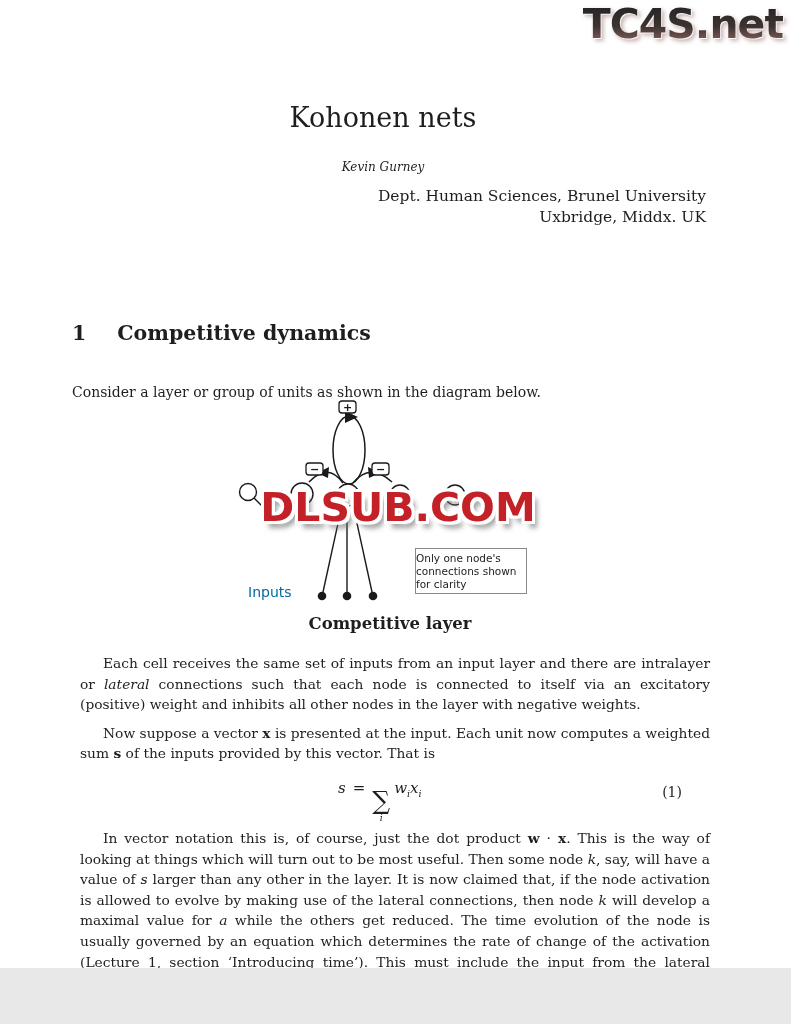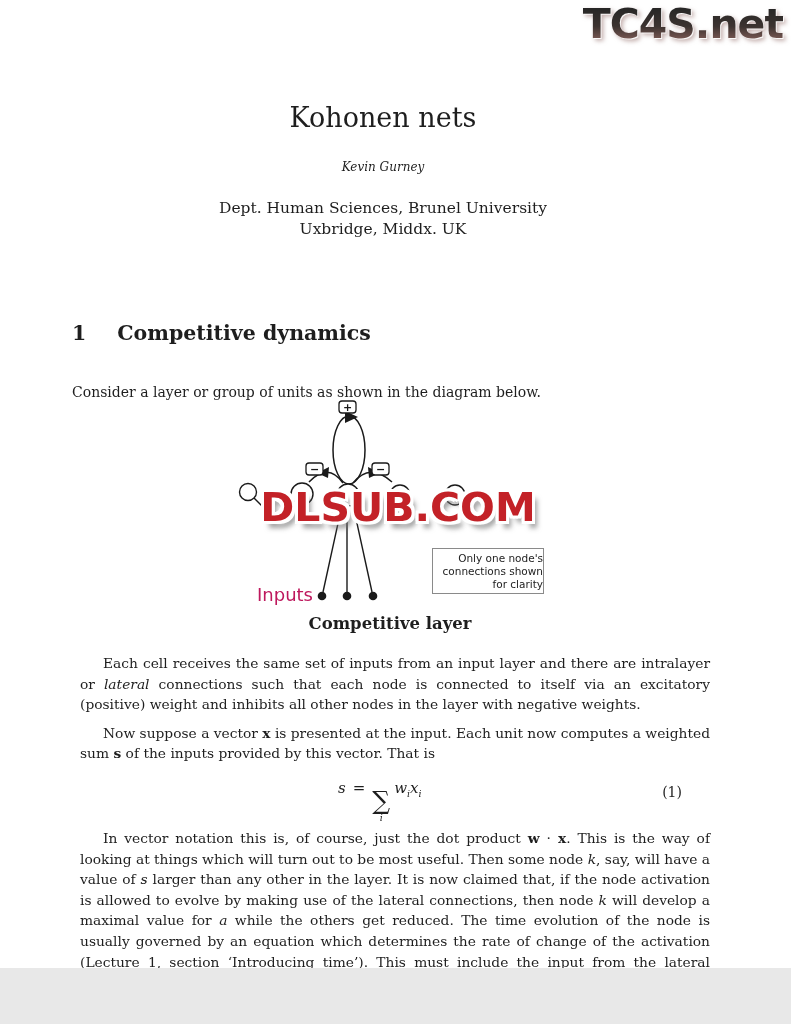--- a/index.html
+++ b/index.html
@@ -34,37 +34,37 @@
     color:#7f1d1d;white-space:nowrap;
     text-shadow:
       -1px -1px 0 #4d1216, 1px -1px 0 #4d1216, -1px 1px 0 #4d1216, 1px 1px 0 #4d1216,
       -4px -4px 1px #fff, 4px -4px 1px #fff, -4px 4px 1px #fff, 4px 4px 1px #fff,
       0 5px 4px rgba(120,120,120,0.55);
   }
   
   .title-block{position:absolute;left:60px;top:100px;width:646px;text-align:center;}
   .title-line{font-size:27px;line-height:36px;}
   .author{font-style:italic;font-size:12px;margin-top:24px;}
-  .affiliation{font-size:15.5px;line-height:21px;margin-top:24px;}
+  .affiliation{font-size:15.5px;line-height:21px;margin-top:12px;text-align:right;}
   
   .section-heading{position:absolute;left:72px;top:321px;font-weight:bold;font-size:20.5px;}
   .section-heading .sec-num{margin-right:31px;}
   .intro-line{position:absolute;left:72px;top:384px;width:646px;font-size:14px;}
   
   .figure{position:absolute;left:0;top:393px;width:791px;height:240px;}
   .figure svg{position:absolute;left:0;top:0;}
   .note-box{
-    position:absolute;left:432px;top:155px;width:110px;height:41px;
-    border:1px solid #8a8a8a;text-align:right;
+    position:absolute;left:415px;top:155px;width:110px;height:41px;
+    border:1px solid #8a8a8a;text-align:left;
     font-family:"DejaVu Sans","Liberation Sans",sans-serif;
     font-size:10.5px;line-height:13px;color:#222;padding-top:3px;
   }
   .inputs-label{
-    position:absolute;left:257px;top:191px;
-    font-family:"DejaVu Sans","Liberation Sans",sans-serif;font-size:18px;color:#be185d;
+    position:absolute;left:248px;top:191px;
+    font-family:"DejaVu Sans","Liberation Sans",sans-serif;font-size:14px;color:#0369a1;
   }
   .fig-caption{position:absolute;left:225px;top:221px;width:330px;text-align:center;
     font-weight:bold;font-size:16.5px;}
   
   .content{position:absolute;left:72px;top:645px;width:646px;font-size:13.8px;
     line-height:20.6px;text-align:justify;}
   .content p{margin:8px;text-indent:23px;}
   .content .bf{font-weight:bold;}
   .content .it{font-style:italic;}
   

